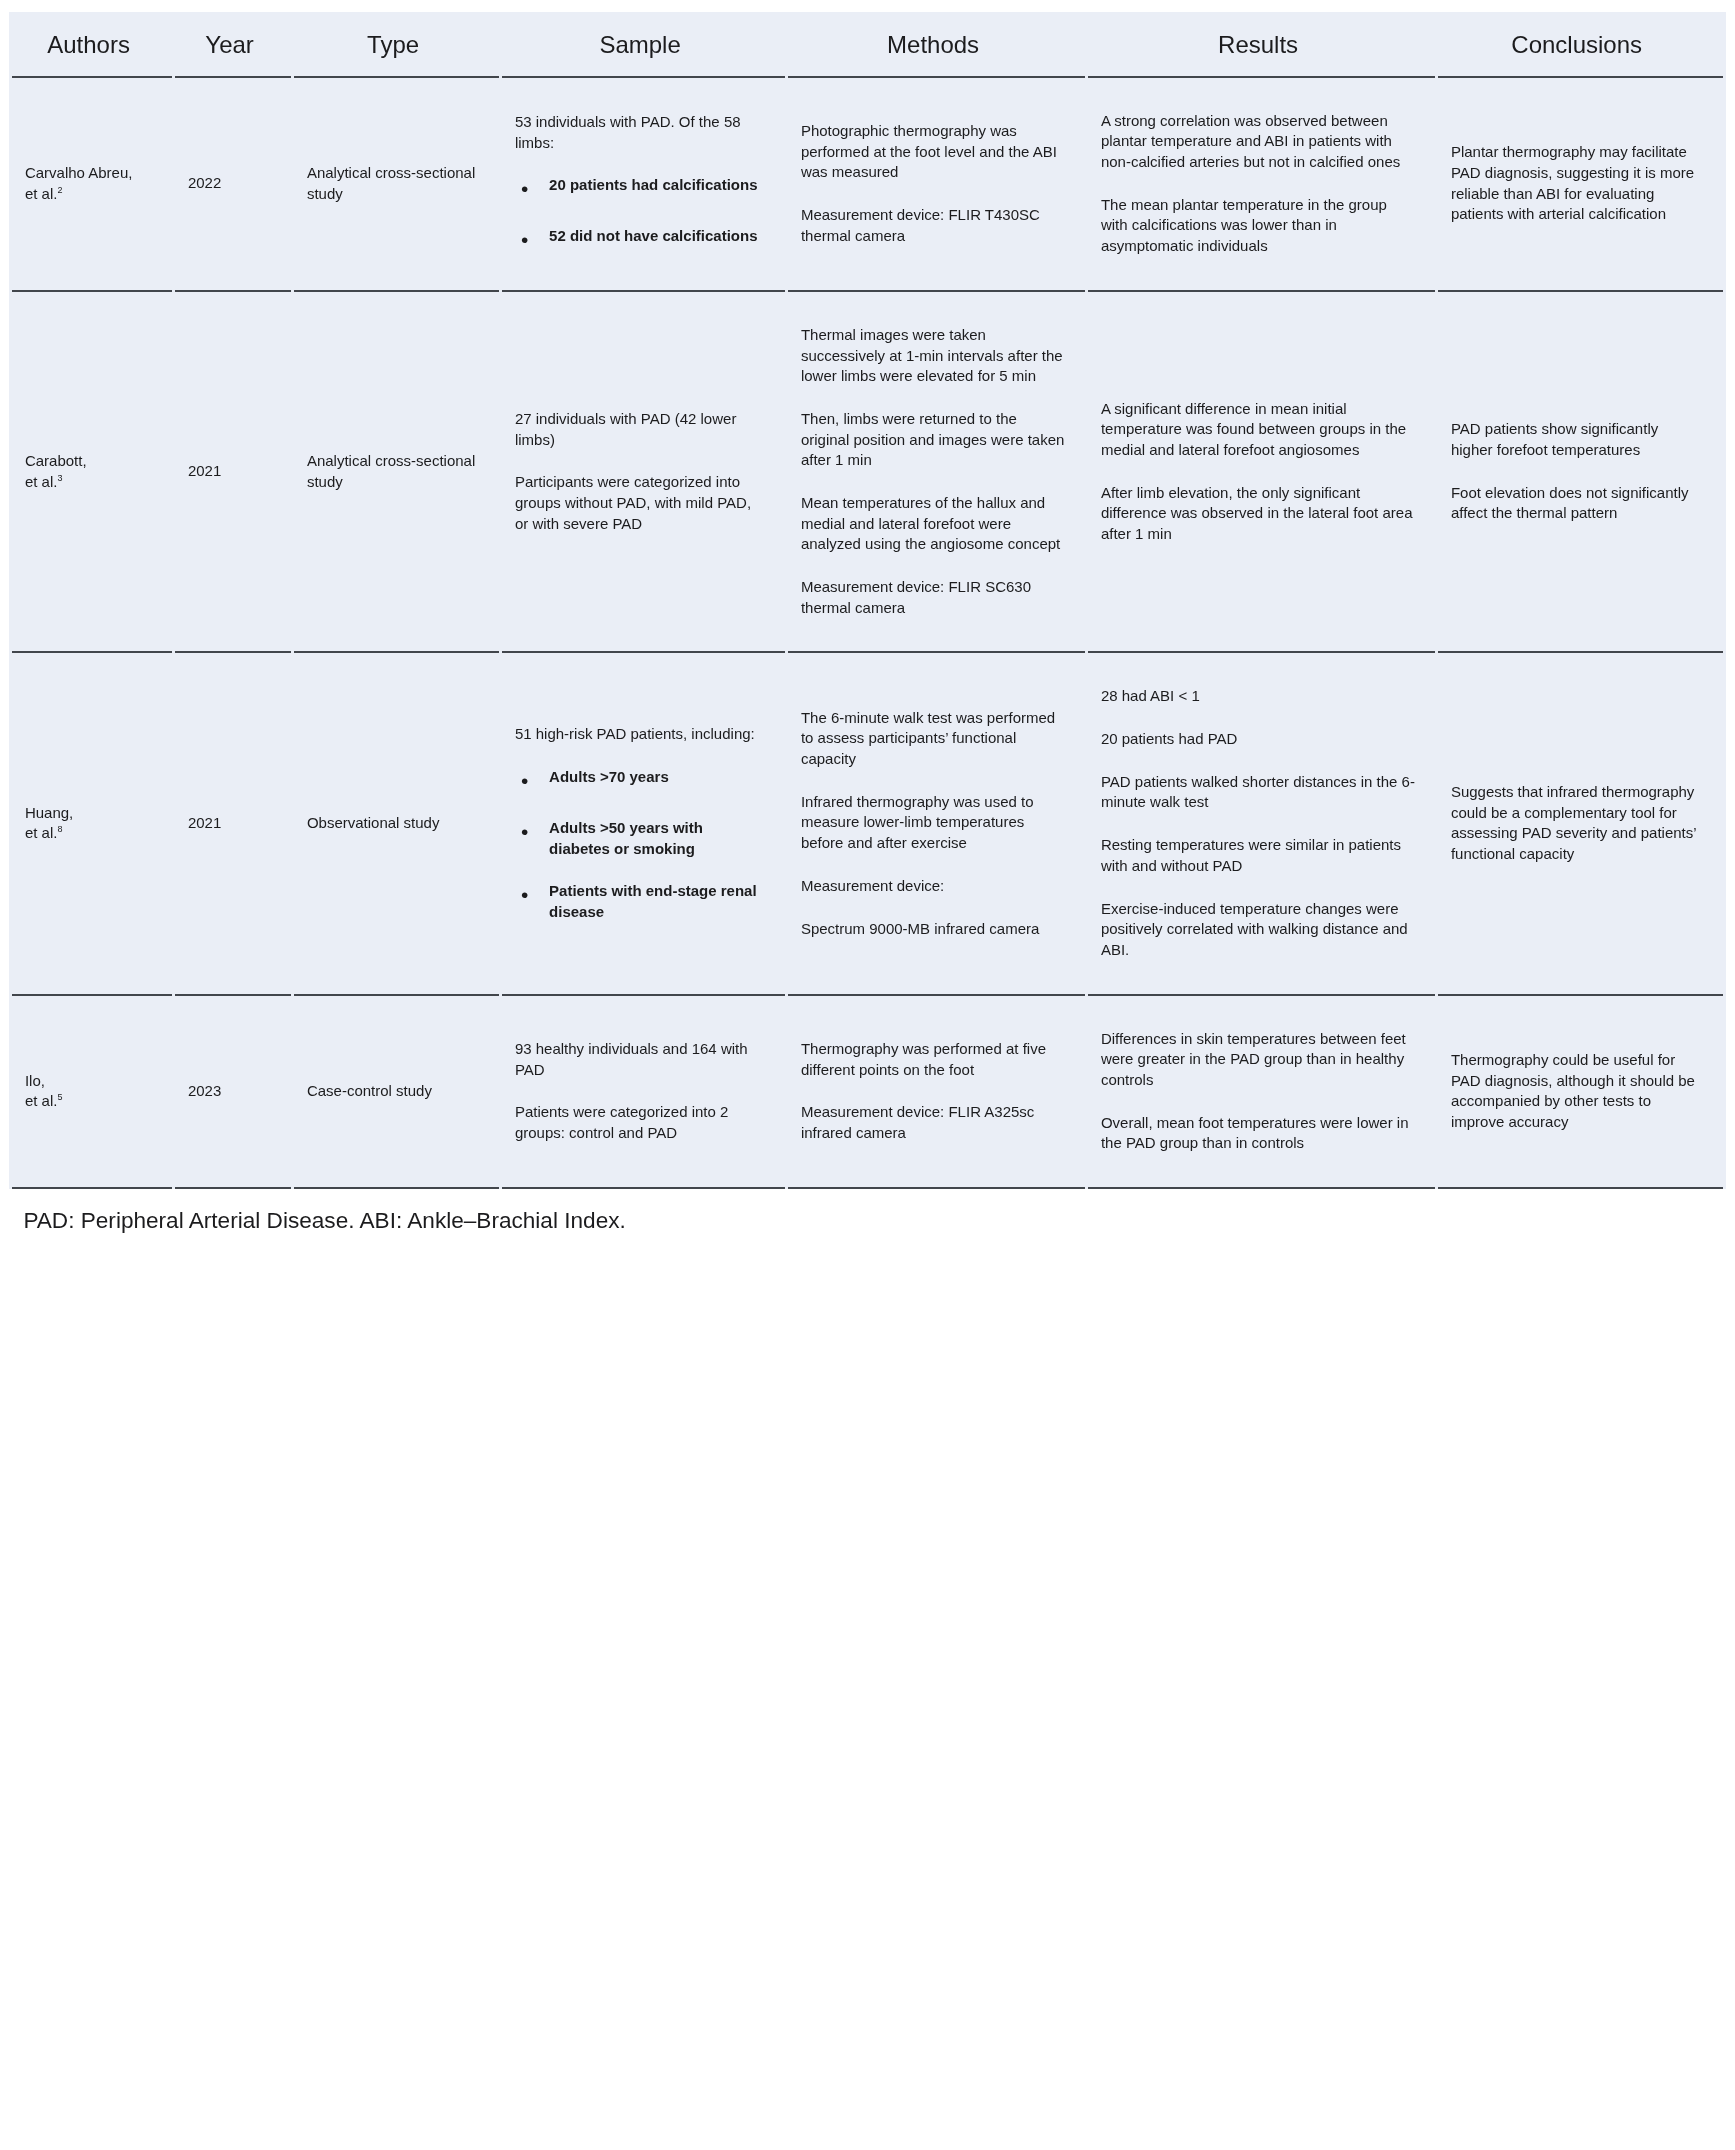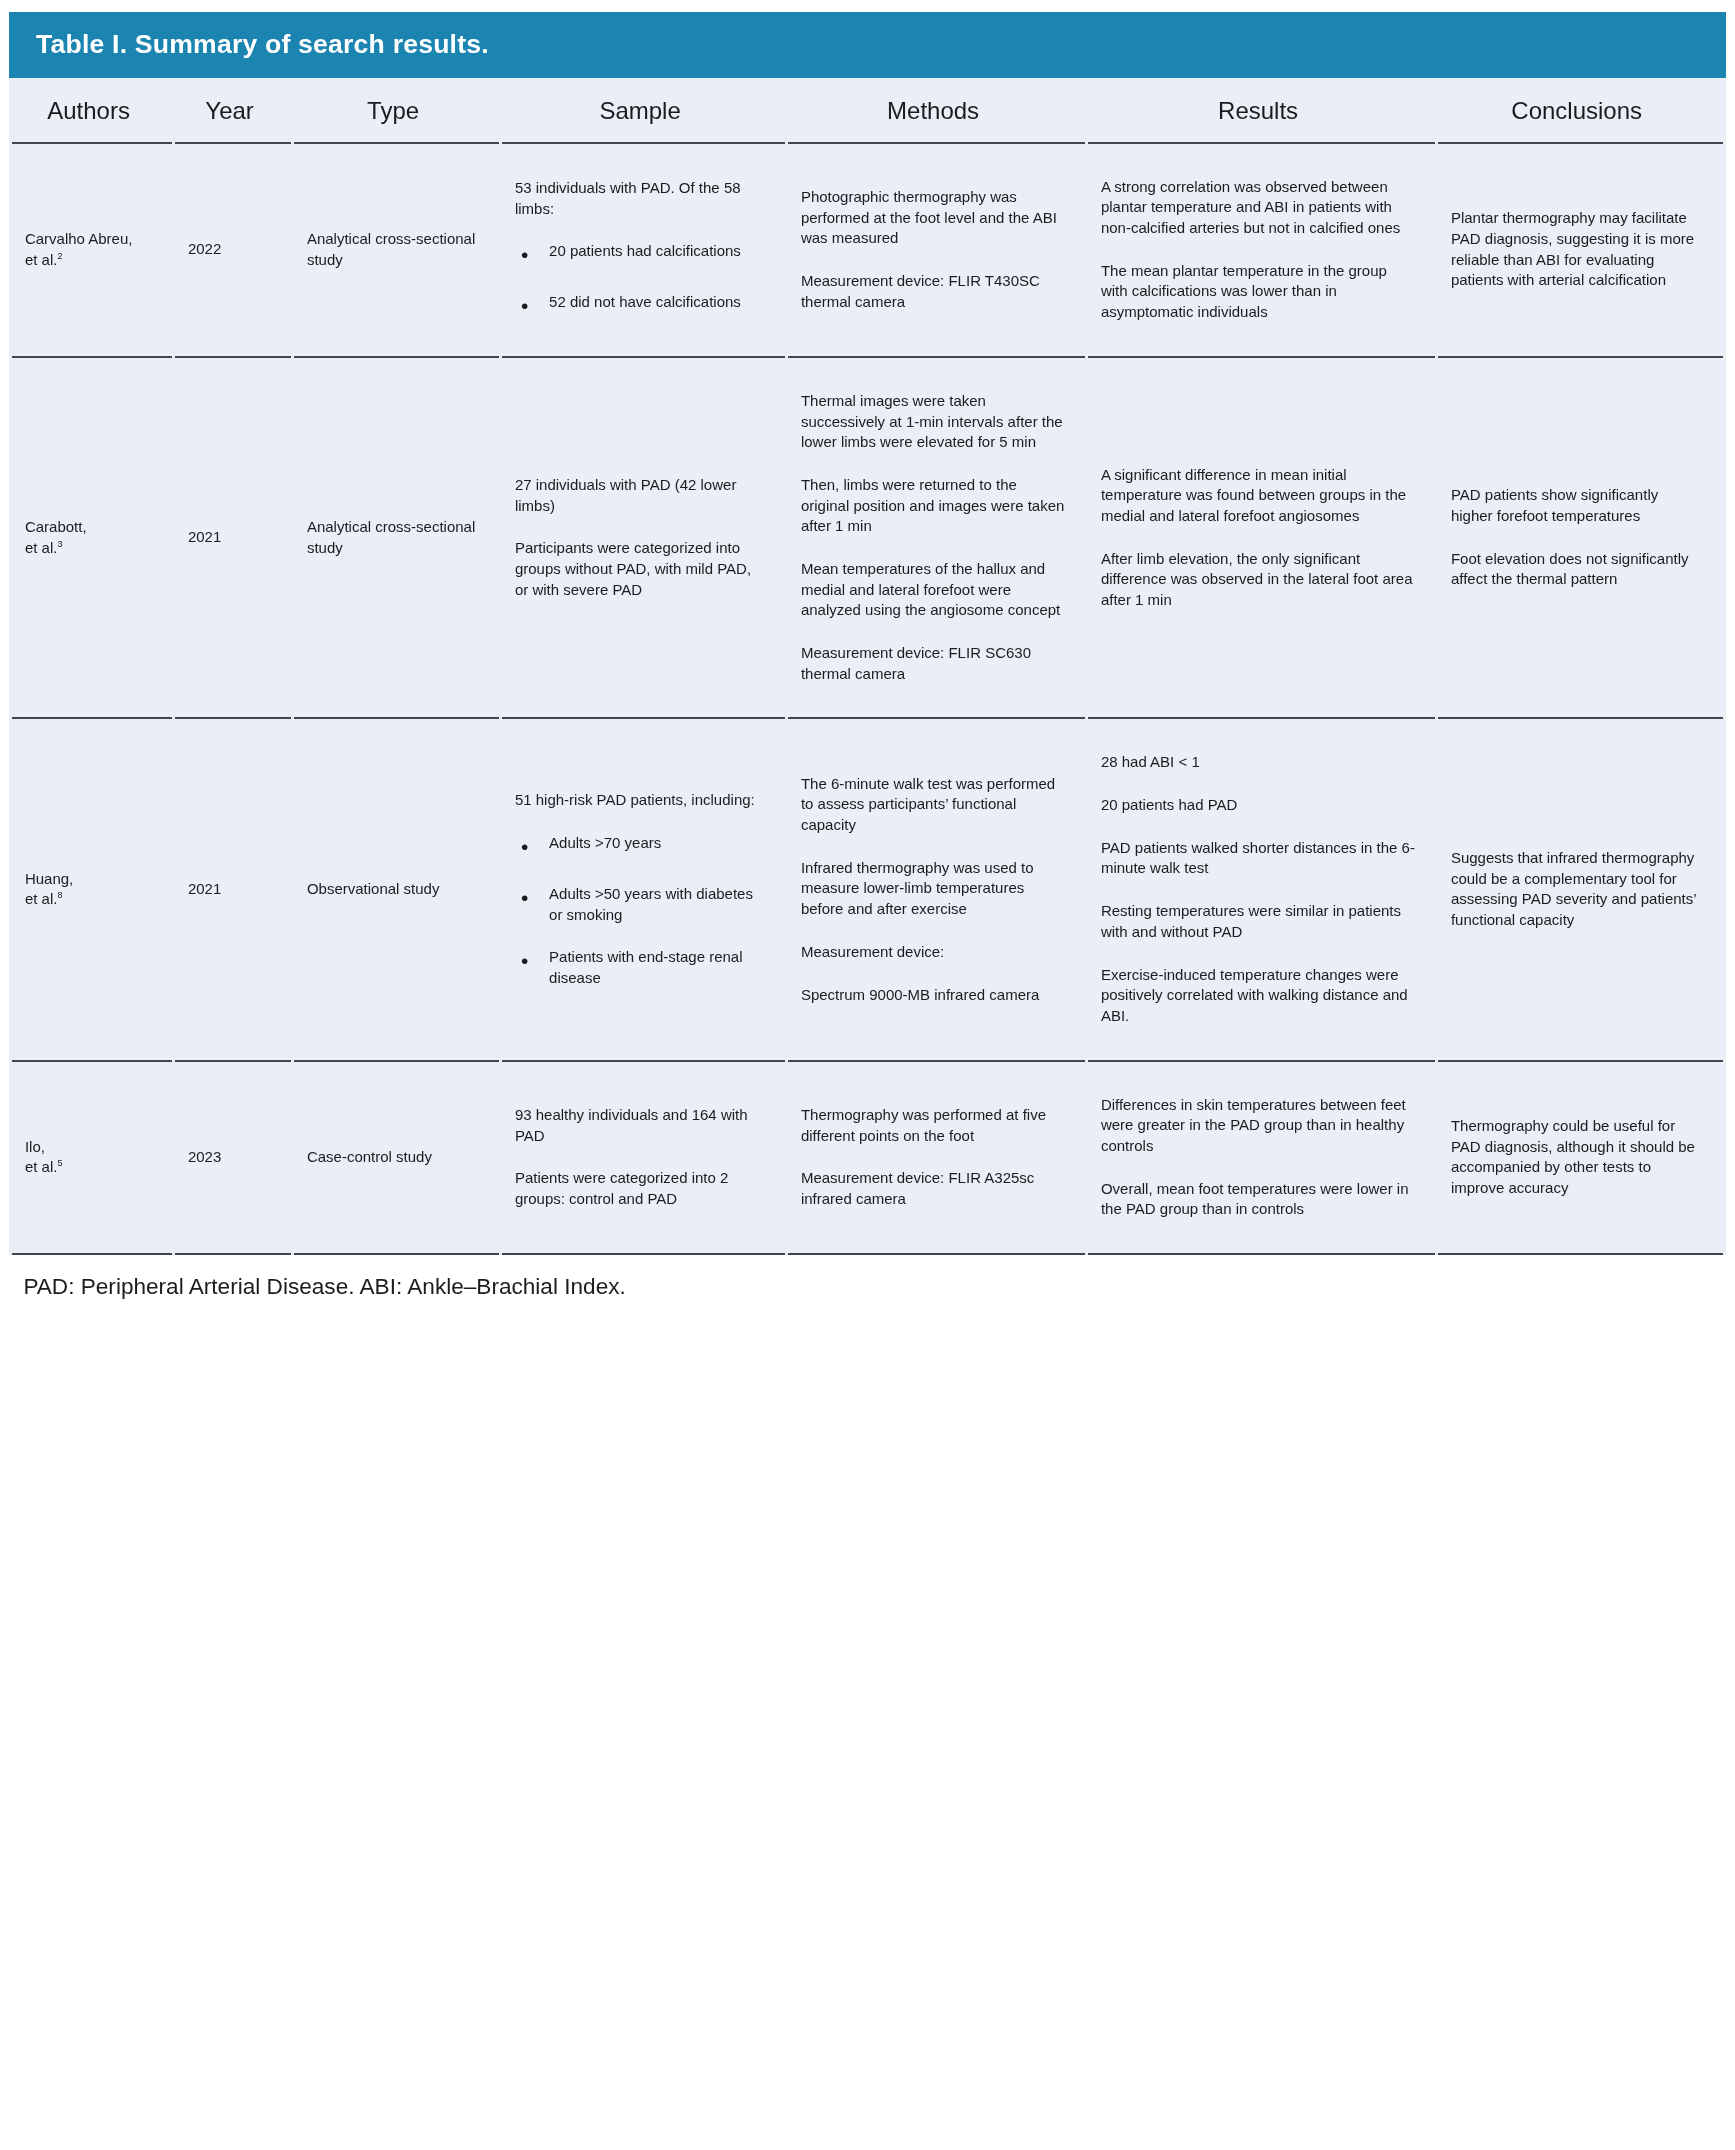--- a/index.html
+++ b/index.html
@@ -57,36 +57,33 @@
   }
   td p{margin:0 0 22px 0;}
   td > :last-child{margin-bottom:0 !important;}
   .bullet-row{
     display:flex;
     margin:0 0 22px 0;
     padding-left:6.2px;
   }
   .dot{flex:0 0 28px;}
   .dot::before{content:"\2022";font-size:21px;}
-  .btxt{flex:1;}
+  .btxt{flex:1;font-weight:bold;}
   sup{font-size:60%;line-height:0;vertical-align:super;}
   .footnote{
     margin:19px 0 0 23.4px;
     font-size:22.6px;
     color:var(--ink);
   }
 </style>
 </head>
 <body>
 
 <div class="page">
   <div class="table-card">
-    <div class="title-bar">
-      <span class="title-text">Table I. Summary of search results.</span>
-    </div>
     <table class="results">
       <colgroup>
         <col style="width:160px">
         <col style="width:116px">
         <col style="width:205px">
         <col style="width:283px">
         <col style="width:297px">
         <col style="width:347px">
         <col>
       </colgroup>

